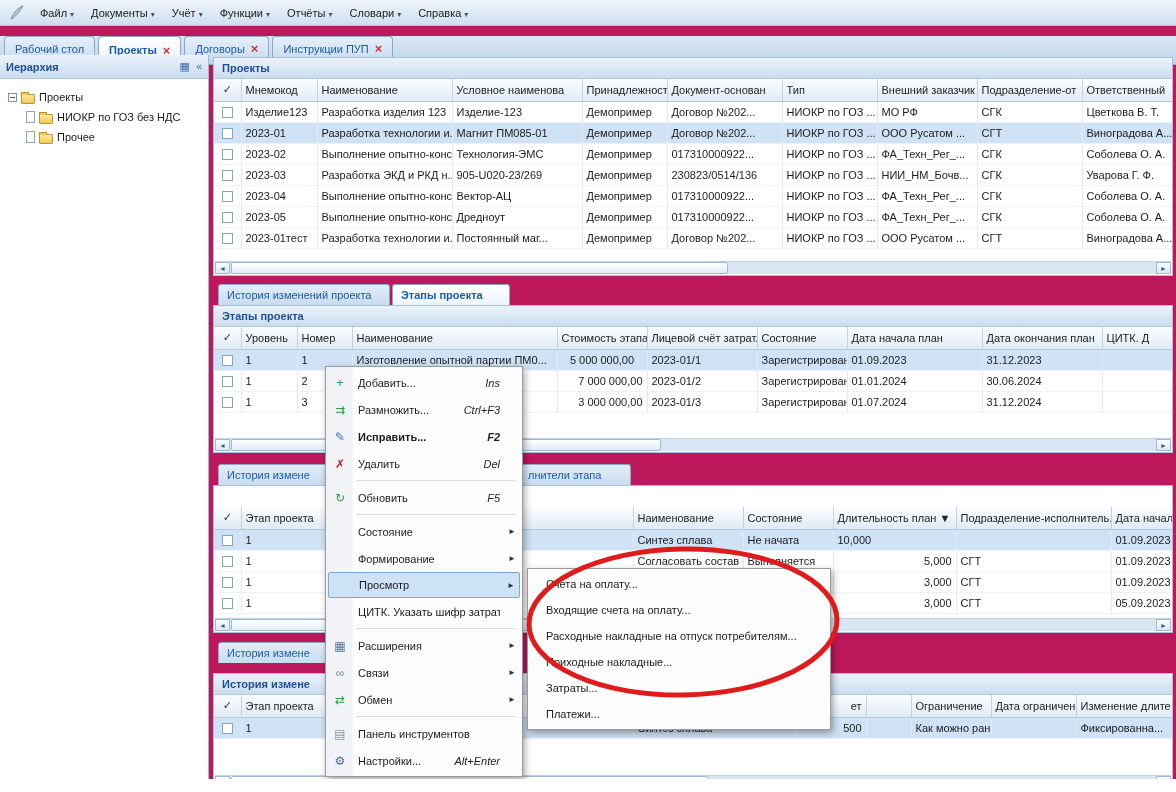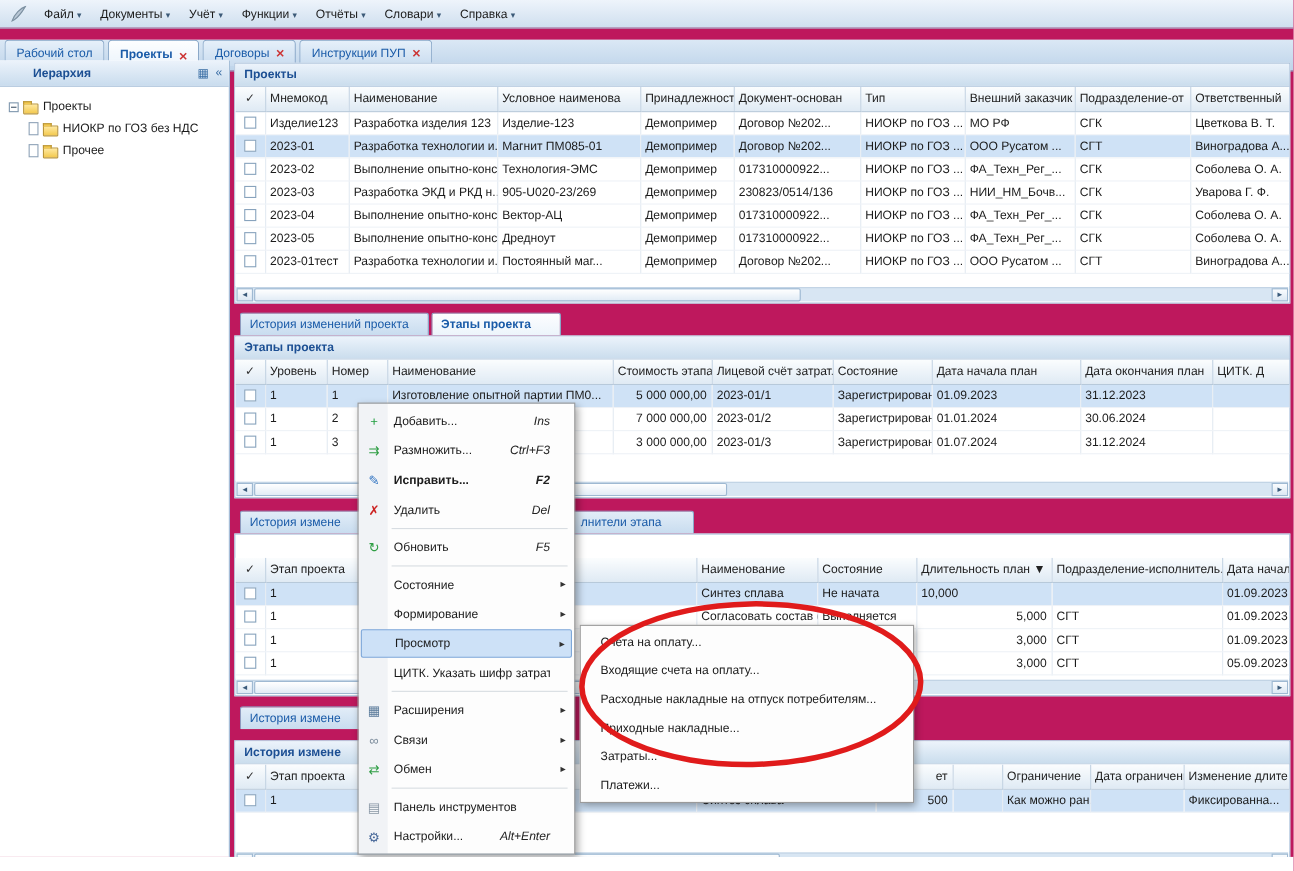--- a/index.html
+++ b/index.html
@@ -16,21 +16,21 @@
 
   
   .tabbar{position:absolute;left:0;top:36px;width:100%;height:29px;background:linear-gradient(#dbe8f5,#bed4ea);border-bottom:1px solid #8fafd0;display:flex;align-items:flex-start;padding-left:4px;gap:3px;}
   .tab{height:24px;padding:0 10px;border:1px solid #8aa8c8;border-bottom:none;border-radius:4px 4px 0 0;background:linear-gradient(#e6f0fa,#c9dcef);color:#1a5ba8;display:flex;align-items:center;gap:6px;white-space:nowrap;}
   .tab.active{background:linear-gradient(#fdfeff,#e9f2fb);font-weight:bold;height:27px;}
   .tab-close{color:#cc3333;font-weight:bold;font-size:13px;line-height:1;}
 
   
   .sidebar{position:absolute;left:0;top:55px;width:209px;bottom:0;background:#fff;border-right:1px solid #9db8d4;}
   .side-title{height:24px;background:linear-gradient(#ecf3fb,#c9dcee);border-bottom:1px solid #b3c8de;color:#1c4f93;font-weight:bold;display:flex;align-items:center;padding:0 6px;}
-  .side-title .t{flex:1;margin-left:24px;}
+  .side-title .t{flex:1;}
   .side-tools{display:flex;gap:6px;color:#3a6ea5;font-weight:normal;}
   .side-tools span{cursor:default;}
   .tree{padding:8px 0 0 6px;}
   .tree-item{height:20px;display:flex;align-items:center;gap:4px;white-space:nowrap;}
   .expander{width:9px;height:9px;border:1px solid #7e96ad;background:#fff;position:relative;flex:0 0 auto;}
   .expander::after{content:"";position:absolute;left:1px;right:1px;top:3px;height:1px;background:#44586c;}
   .folder{width:14px;height:10px;background:linear-gradient(#ffe9a0,#f3c94f);border:1px solid #b9953a;border-radius:1px;position:relative;margin-top:3px;flex:0 0 auto;}
   .folder::before{content:"";position:absolute;top:-3px;left:-1px;width:6px;height:2px;background:#f3c94f;border:1px solid #b9953a;border-bottom:none;}
   .page{width:9px;height:12px;background:#fff;border:1px solid #8fa3b8;flex:0 0 auto;}
 
@@ -307,21 +307,21 @@
                 <th>Дата окончания план</th>
                 <th>ЦИТК. Д</th>
               </tr>
             </thead>
             <tbody>
               <tr class="selected">
                 <td class="chk-c"><span class="cb"></span></td>
                 <td>1</td>
                 <td>1</td>
                 <td>Изготовление опытной партии ПМ0...</td>
-                <td style="text-align: right;">5 000 000,00</td>
+                <td style="text-align: center;">5 000 000,00</td>
                 <td>2023-01/1</td>
                 <td>Зарегистрирован</td>
                 <td>01.09.2023</td>
                 <td>31.12.2023</td>
                 <td></td>
               </tr>
               <tr>
                 <td class="chk-c"><span class="cb"></span></td>
                 <td>1</td>
                 <td>2</td>

